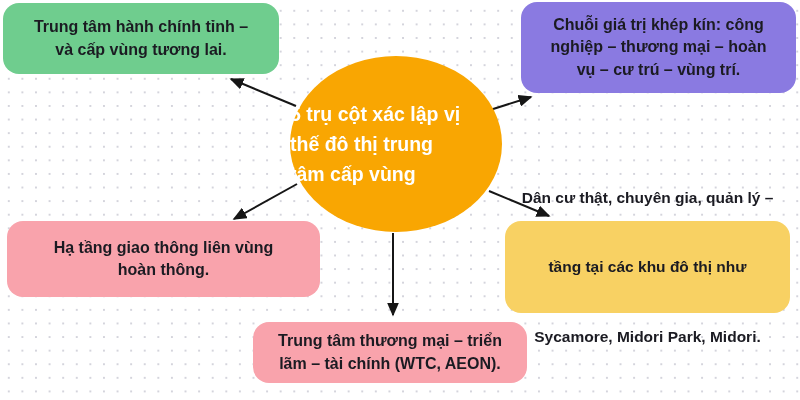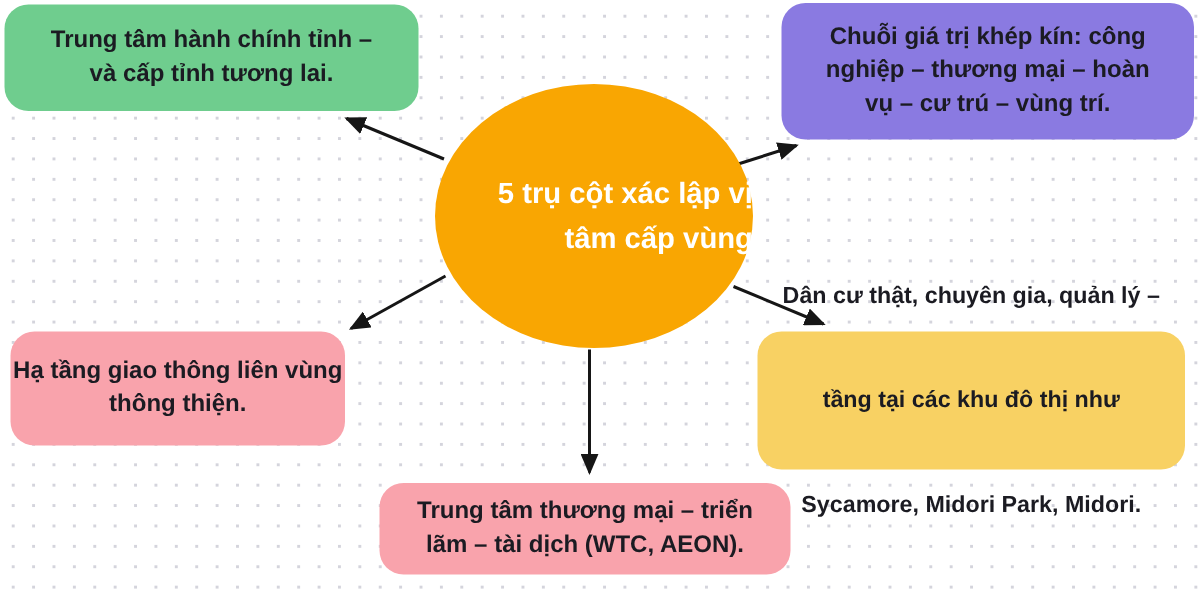--- a/index.html
+++ b/index.html
@@ -32,32 +32,32 @@
     align-items: center;
     text-align: center;
     font-weight: 700;
     font-size: 16px;
     line-height: 1.38;
     color: #1b1b22;
   }
   .node .ln { display: block; white-space: nowrap; }
   .node-admin        { left: 3px;   top: 3px;   width: 276px; height: 71px; }
   .node-value-chain  { left: 521px; top: 2px;   width: 275px; height: 91px; }
-  .node-infra        { left: 7px;   top: 221px; width: 223px; height: 76px; }
+  .node-infra        { left: 7px;   top: 221px; width: 313px; height: 76px; }
   .node-residents    { left: 505px; top: 221px; width: 285px; height: 92px; font-size: 15.5px; }
   .node-commerce     { left: 253px; top: 322px; width: 274px; height: 61px; }
   .center-ellipse {
     position: absolute;
     left: 290px; top: 56px;
     width: 212px; height: 176px;
     border-radius: 50%;
     display: flex;
     flex-direction: column;
     justify-content: center;
-    align-items: flex-end;
+    align-items: flex-start;
     text-align: center;
     font-weight: 700;
     font-size: 19.5px;
     line-height: 30px;
   }
   .center-ellipse .ln { display: block; white-space: nowrap; }
 </style>
 </head>
 <body>
 
@@ -71,43 +71,44 @@
     </defs>
     <line x1="296" y1="106" x2="231" y2="79" stroke-width="2" marker-end="url(#ah)" stroke="#161616"></line>
     <line x1="490" y1="110" x2="531" y2="97" stroke-width="2" marker-end="url(#ah)" stroke="#161616"></line>
     <line x1="297" y1="184" x2="234" y2="219" stroke-width="2" marker-end="url(#ah)" stroke="#161616"></line>
     <line x1="489" y1="191" x2="549" y2="216" stroke-width="2" marker-end="url(#ah)" stroke="#161616"></line>
     <line x1="393" y1="233" x2="393" y2="315" stroke-width="2" marker-end="url(#ah)" stroke="#161616"></line>
   </svg>
 
   <div class="node node-admin" style="background: rgb(111, 205, 142);">
     <span class="ln">Trung tâm hành chính tỉnh –</span>
-    <span class="ln">và cấp tỉnh tương lai.</span>
+    <span class="ln">và cấp vùng tương lai.</span>
   </div>
 
   <div class="node node-value-chain" style="background: rgb(138, 122, 225);">
     <span class="ln">Chuỗi giá trị khép kín: công</span>
     <span class="ln">nghiệp – thương mại – hoàn</span>
     <span class="ln">vụ – cư trú – vùng trí.</span>
   </div>
 
   <div class="node node-infra" style="background: rgb(249, 163, 172);">
     <span class="ln">Hạ tầng giao thông liên vùng</span>
-    <span class="ln">thông thiện.</span>
+    <span class="ln">hoàn thông.</span>
   </div>
 
   <div class="node node-residents" style="background: rgb(248, 209, 99); gap: 48px;">
     <span class="ln">Dân cư thật, chuyên gia, quản lý –</span>
     <span class="ln">tầng tại các khu đô thị như</span>
     <span class="ln">Sycamore, Midori Park, Midori.</span>
   </div>
 
   <div class="node node-commerce" style="background: rgb(249, 163, 172);">
     <span class="ln">Trung tâm thương mại – triển</span>
-    <span class="ln">lãm – tài dịch (WTC, AEON).</span>
+    <span class="ln">lãm – tài chính (WTC, AEON).</span>
   </div>
 
   <div class="center-ellipse" style="background: rgb(249, 166, 2); color: rgb(255, 255, 255);">
     <span class="ln">5 trụ cột xác lập vị</span>
+    <span class="ln">thế đô thị trung</span>
     <span class="ln">tâm cấp vùng</span>
   </div>
 
 </div>
 
 </body></html>

